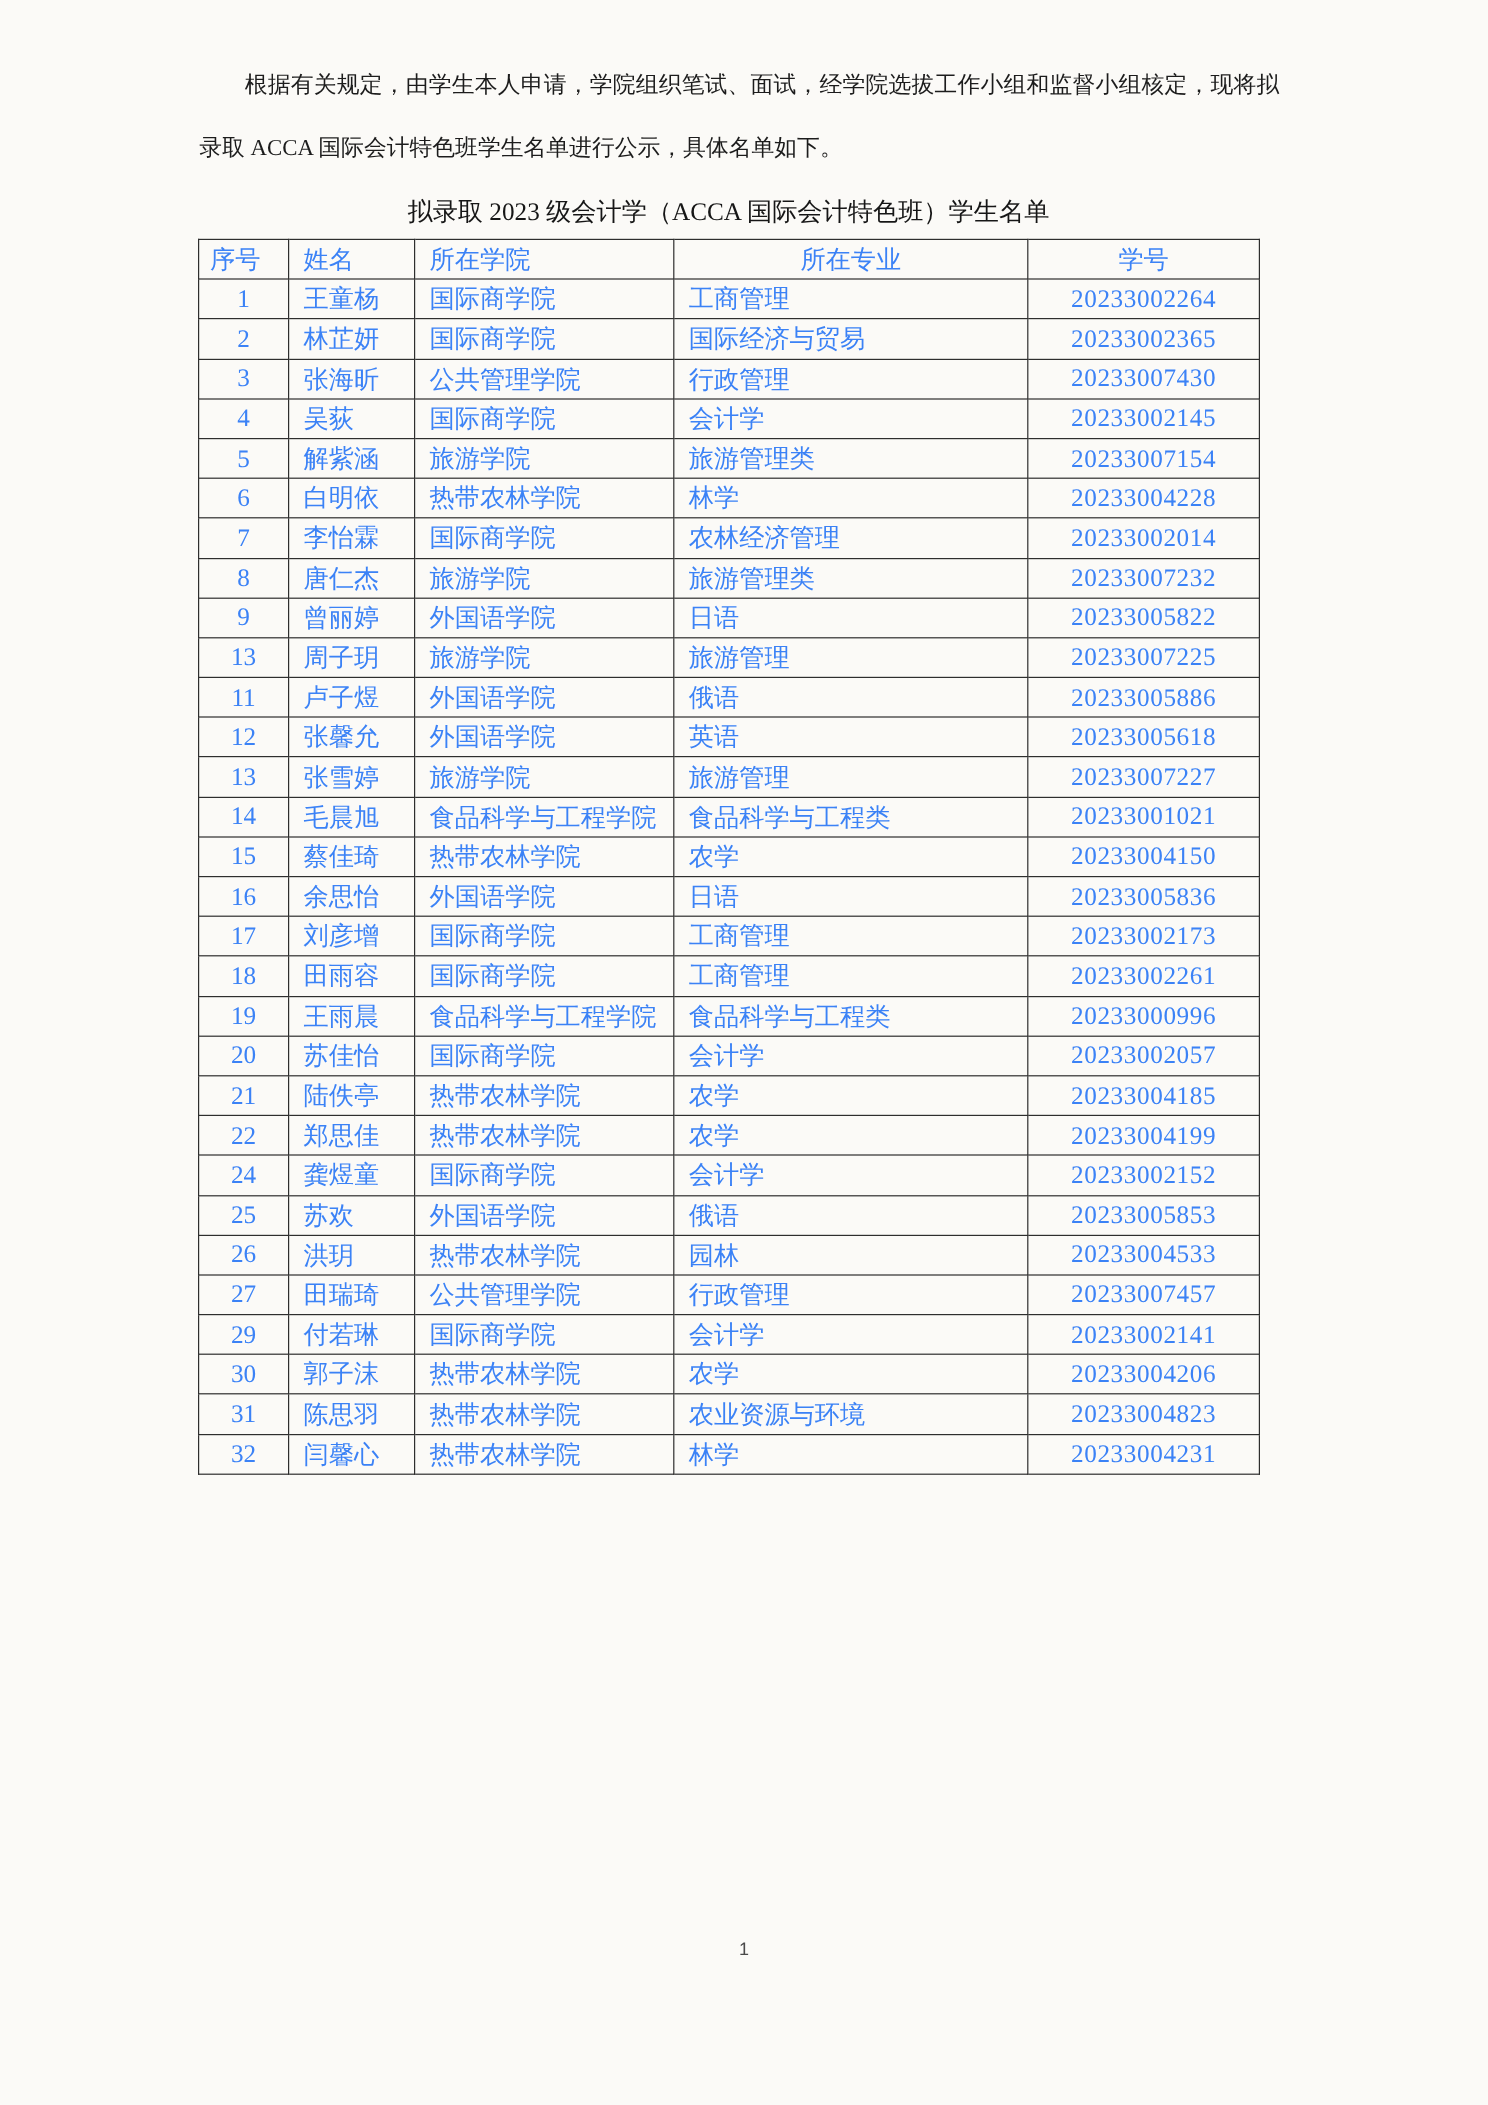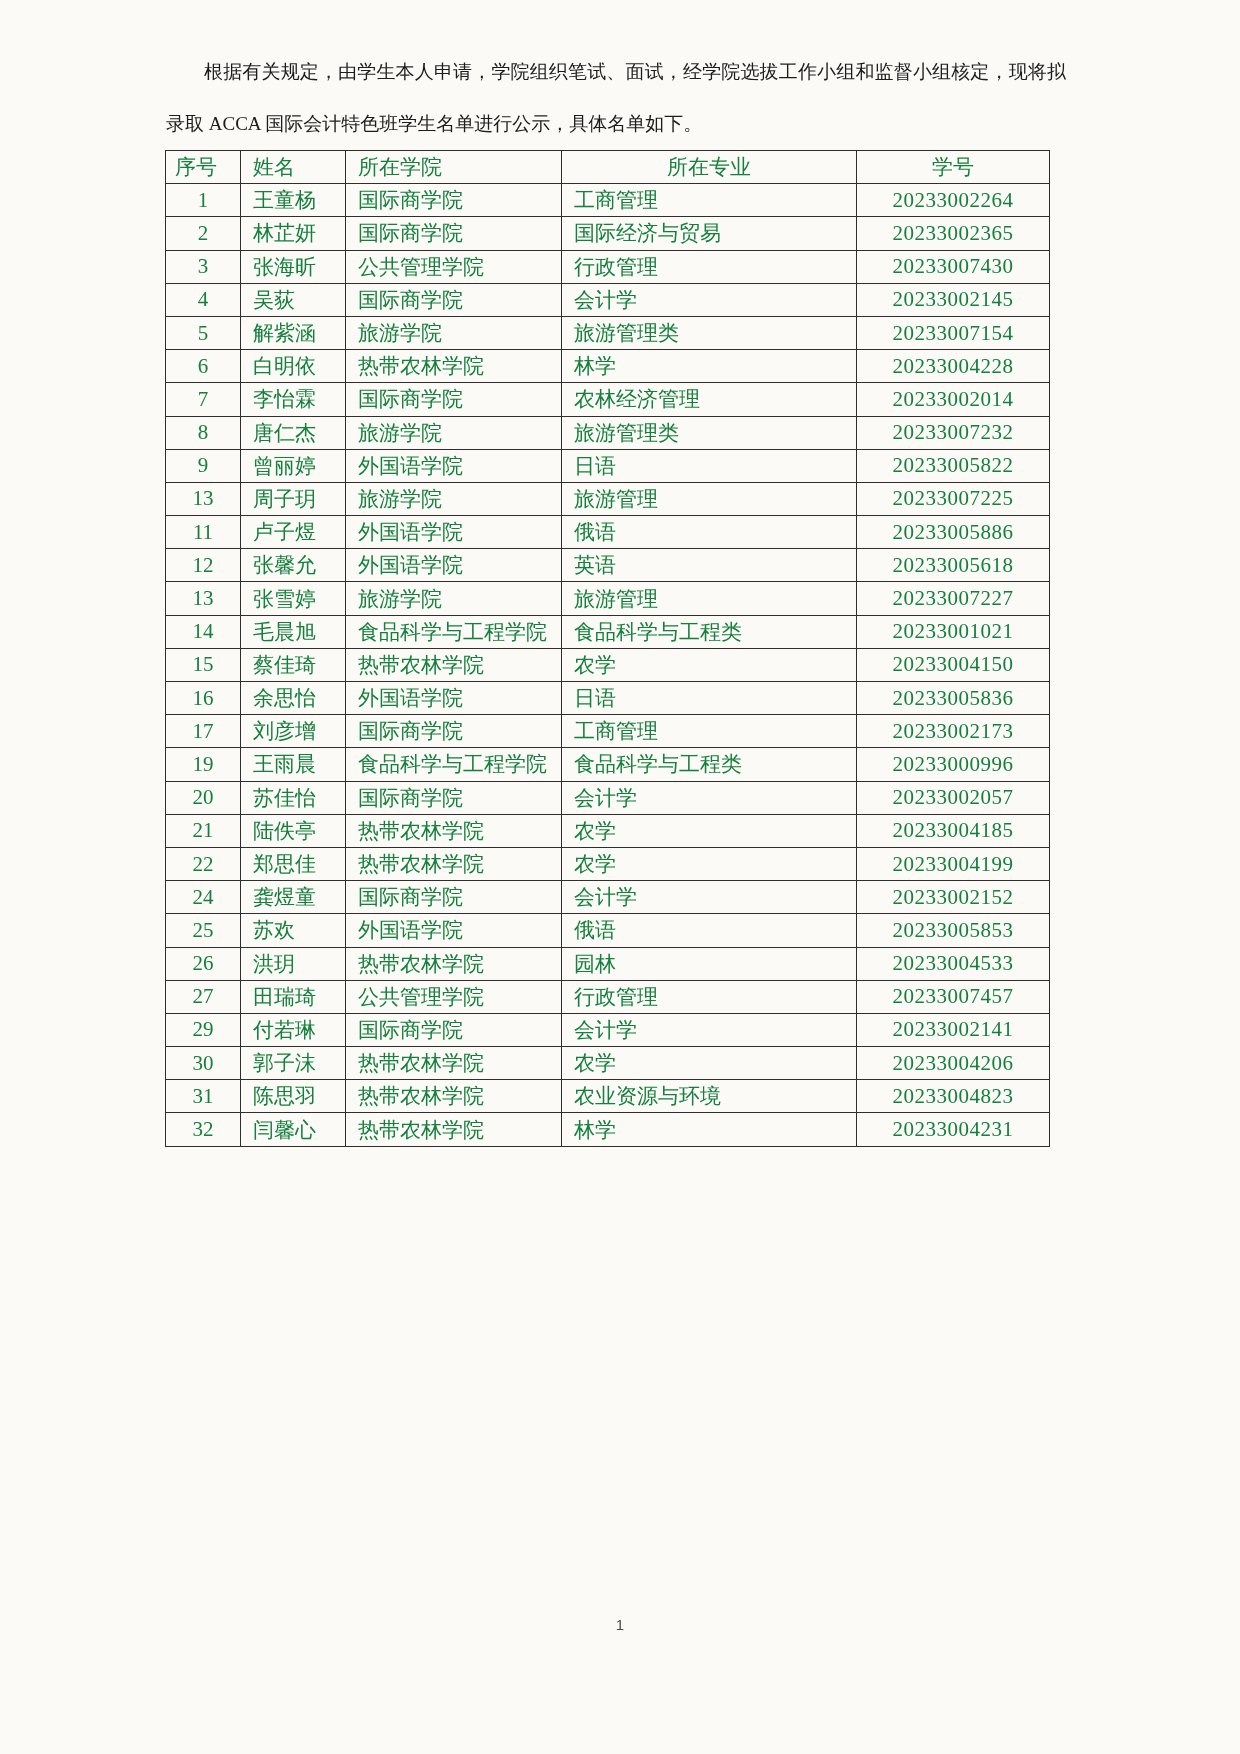--- a/index.html
+++ b/index.html
@@ -52,21 +52,21 @@
     margin-top: 12px;
     margin-bottom: 9px;
     font-size: 21px;
     color: #161616;
   }
   table.roster {
     border-collapse: collapse;
     table-layout: fixed;
     width: 884px;
     font-size: 21px;
-    color: #15803d;
+    color: #3b82f6;
   }
   table.roster th,
   table.roster td {
     border: 1.6px solid #2e2e2e;
     height: 32.2px;
     padding: 0 6px;
     font-weight: normal;
     white-space: nowrap;
     overflow: hidden;
   }
@@ -87,20 +87,21 @@
 </style>
 </head>
 <body>
 
 <div class="page">
 
 
   <p class="intro">根据有关规定，由学生本人申请，学院组织笔试、面试，经学院选拔工作小组和监督小组核定，现将拟录取 ACCA 国际会计特色班学生名单进行公示，具体名单如下。</p>
 
   <div class="table-wrap">
+    <div class="table-caption">拟录取 2023 级会计学（ACCA 国际会计特色班）学生名单</div>
 
     <table class="roster">
       <colgroup>
         <col style="width:75px">
         <col style="width:105px">
         <col style="width:216px">
         <col style="width:295px">
         <col style="width:193px">
       </colgroup>
       <thead>
@@ -226,20 +227,27 @@
             <td class="ac c-id">20233005836</td>
           </tr>
           <tr>
             <td class="ac">17</td>
             <td class="al">刘彦增</td>
             <td class="al">国际商学院</td>
             <td class="al">工商管理</td>
             <td class="ac c-id">20233002173</td>
           </tr>
           <tr>
+            <td class="ac">18</td>
+            <td class="al">田雨容</td>
+            <td class="al">国际商学院</td>
+            <td class="al">工商管理</td>
+            <td class="ac c-id">20233002261</td>
+          </tr>
+          <tr>
             <td class="ac">19</td>
             <td class="al">王雨晨</td>
             <td class="al">食品科学与工程学院</td>
             <td class="al">食品科学与工程类</td>
             <td class="ac c-id">20233000996</td>
           </tr>
           <tr>
             <td class="ac">20</td>
             <td class="al">苏佳怡</td>
             <td class="al">国际商学院</td>

